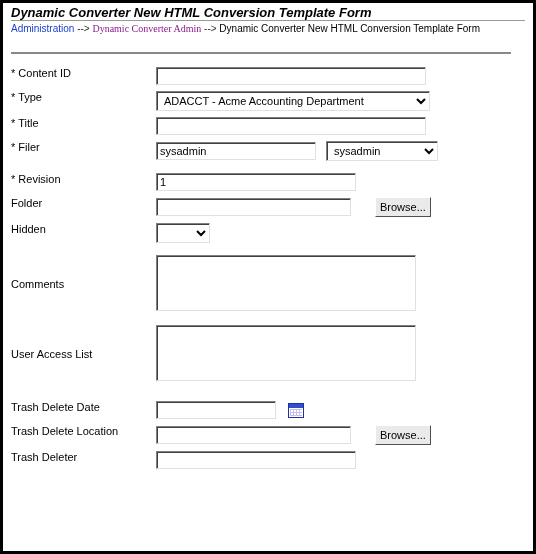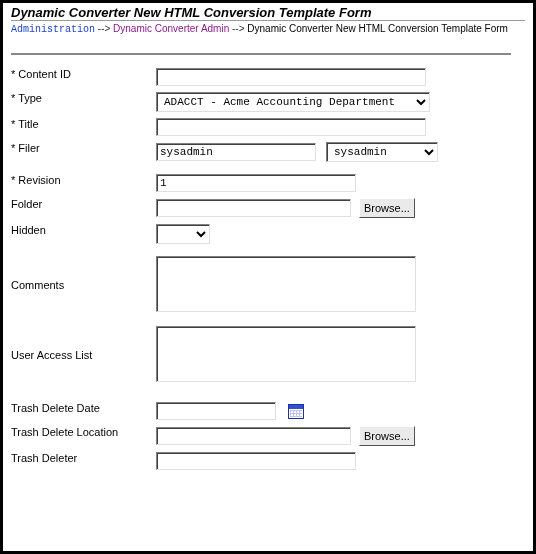--- a/index.html
+++ b/index.html
@@ -26,22 +26,22 @@
   }
   .title-rule {
     border: none;
     border-top: 1px solid #999;
     margin: 0 0 2px 0;
   }
   .breadcrumb {
     font-size: 10px;
     margin-bottom: 18px;
   }
-  .breadcrumb a.bc-admin { color: #1a3fd1; text-decoration: none; font-family: Liberation Mono, monospace; }
-  .breadcrumb a.bc-dca { color: #8a1a8a; text-decoration: none; }
+  .breadcrumb a.bc-admin { color: #1a3fd1; text-decoration: none; }
+  .breadcrumb a.bc-dca { color: #8a1a8a; text-decoration: none; font-family: Liberation Serif, serif; }
   .breadcrumb .sep { color: #333; }
   .line2 {
     height: 2px;
     background: #888;
     margin: 0 0 10px 0;
     width: 500px;
   }
   .form-table {
     width: 100%;
     border-collapse: collapse;
@@ -50,21 +50,21 @@
     padding: 3px 4px 3px 0;
     vertical-align: top;
     font-size: 11px;
   }
   .form-table td.label {
     width: 145px;
     white-space: nowrap;
   }
   
   .inp, .sel, .ta {
-    font-family: Liberation Mono, monospace;
+    font-family: Liberation Sans, sans-serif;
     font-size: 11px;
     background: #fff;
     color: #000;
     border-top: 1px solid #808080;
     border-left: 1px solid #808080;
     border-right: 1px solid #e0e0e0;
     border-bottom: 1px solid #e0e0e0;
     box-shadow: inset 1px 1px 0 #404040;
     padding: 1px 3px;
     height: 18px;
@@ -81,20 +81,21 @@
   .btn {
     background: #eaeaea;
     font-size: 11px;
     border-top: 1px solid #fff;
     border-left: 1px solid #fff;
     border-right: 1px solid #505050;
     border-bottom: 1px solid #505050;
     padding: 1px 4px;
     height: 20px;
     cursor: pointer;
+    margin-left: 16px;
   }
   .inline-row { display: flex; align-items: center; gap: 8px; }
   
   .cal-icon {
     display: inline-block;
     width: 16px;
     height: 15px;
     margin-left: 4px;
     vertical-align: middle;
     position: relative;

